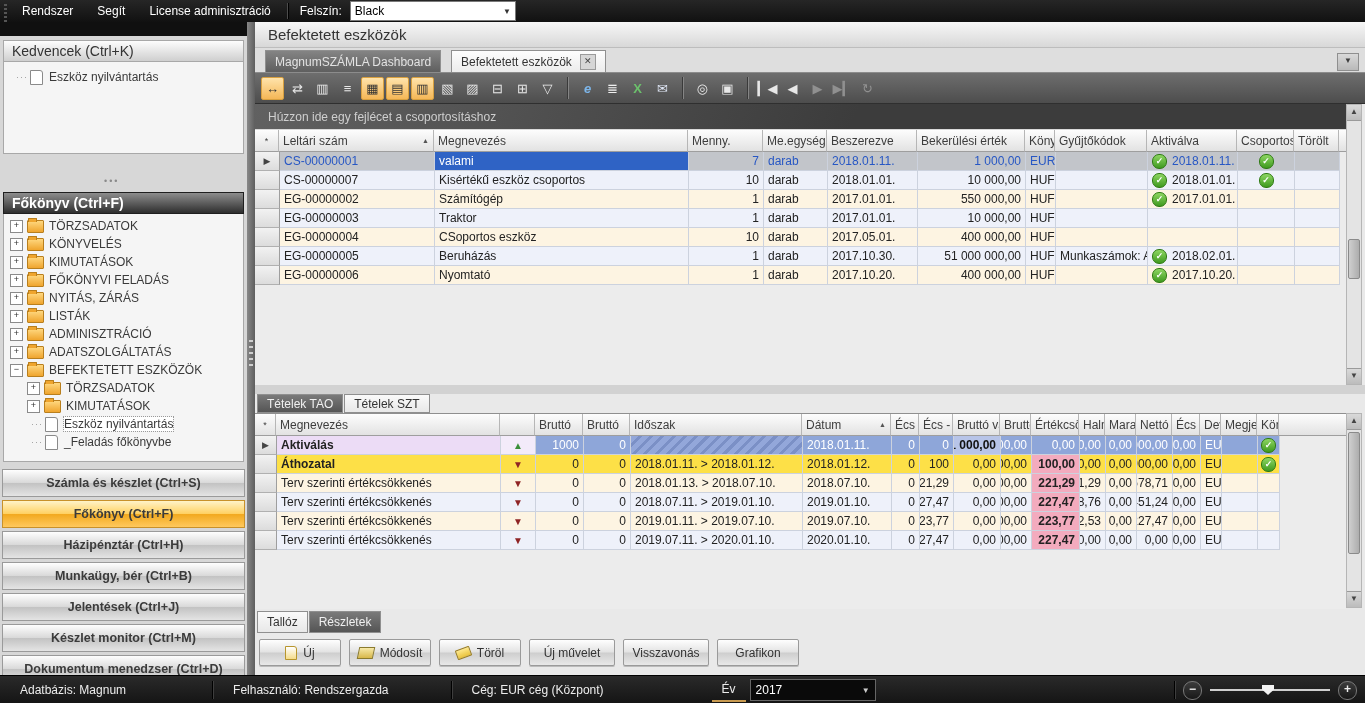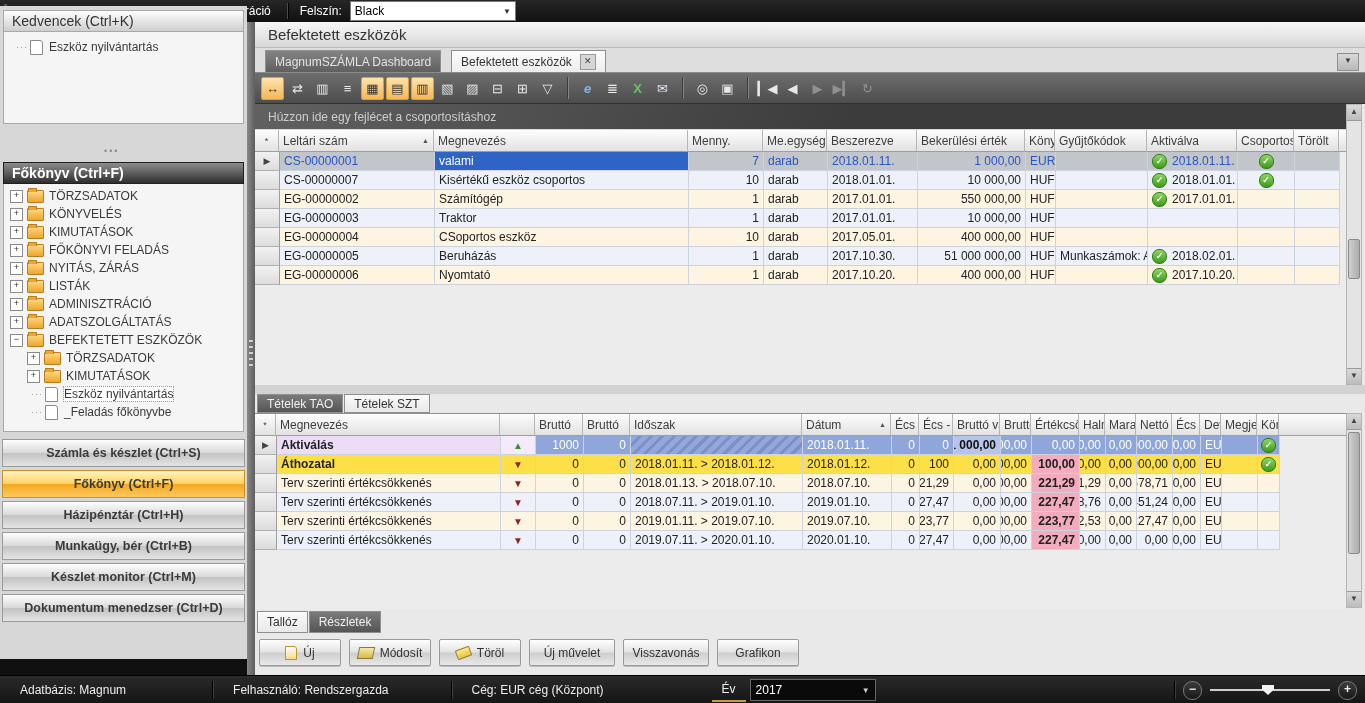--- a/index.html
+++ b/index.html
@@ -18,21 +18,21 @@
   .st{padding:0 20px;white-space:nowrap;}
   .stsep{width:1px;height:18px;background:#000;box-shadow:1px 0 0 #3e3e3e;}
   #year-label{margin-left:88px;padding:0 10px;height:22px;display:flex;align-items:center;border-bottom:2px solid #c89a50;}
   #year-select{width:114px;height:20px;background:#0a0a0a;border:1px solid #666;color:#fff;display:flex;align-items:center;justify-content:space-between;padding:0 5px;margin-left:4px;}
   #year-select .arr{font-size:8px;color:#ccc;}
   #zoomer{position:absolute;right:8px;top:0;height:100%;display:flex;align-items:center;gap:8px;}
   .zbtn{width:17px;height:17px;border-radius:9px;background:linear-gradient(#3c3c3c,#181818);border:1px solid #777;color:#eee;font-size:12px;line-height:15px;text-align:center;font-weight:bold;}
   .ztrack{position:relative;width:120px;height:2px;background:#cfcfcf;}
   .zthumb{position:absolute;left:52px;top:-4px;width:12px;height:10px;background:#f2f2f2;clip-path:polygon(0 0,100% 0,100% 45%,50% 100%,0 45%);}
   
-  #sidebar{left:0;top:6px;width:247px;height:653px;background:#d7d7d7;}
+  #sidebar{left:0;top:36px;width:247px;height:653px;background:#d7d7d7;}
   .sb-hdr-light{left:3px;width:241px;height:22px;background:linear-gradient(#fdfdfd,#cfcfcf);border:1px solid #a8a8a8;box-sizing:border-box;color:#333;font-size:14px;display:flex;align-items:center;padding-left:8px;}
   .sb-hdr-dark{left:3px;width:241px;height:22px;background:linear-gradient(#8d8d8d,#2e2e2e);border:1px solid #1f1f1f;box-sizing:border-box;color:#fff;font-size:14px;font-weight:bold;display:flex;align-items:center;padding-left:8px;}
   .sb-box{left:3px;width:241px;background:#f5f5f5;border:1px solid #a8a8a8;border-top:none;box-sizing:border-box;overflow:hidden;}
   .tree-item{height:18px;display:flex;align-items:center;font-size:12px;color:#3a3a3a;white-space:nowrap;}
   .tree-item.sel .lbl{background:#fff;outline:1px dotted #9a9a9a;}
   .expander{width:11px;height:11px;border:1px solid #8a8a8a;background:#fff;font-size:9px;line-height:9px;text-align:center;color:#333;margin-right:4px;flex:none;}
   .folder{width:15px;height:11px;background:linear-gradient(#ffd880,#efa52e);border:1px solid #b97f1d;border-radius:1px;position:relative;margin-right:5px;flex:none;}
   .folder:before{content:"";position:absolute;left:0;top:-3px;width:7px;height:3px;background:#efa52e;border:1px solid #b97f1d;border-bottom:none;border-radius:1px 1px 0 0;}
   .doc{width:11px;height:13px;background:#fff;border:1px solid #8a8a8a;border-radius:0 3px 0 0;margin-right:6px;flex:none;}
   .dots{color:#9a9a9a;font-size:9px;letter-spacing:1px;margin:0 2px 0 4px;}
@@ -206,20 +206,21 @@
           <span class="dots" data-name="tree-connector">···</span>
           <span class="doc" data-name="document-icon"></span>
           <span class="lbl" data-name="tree-item-label">_Feladás főkönyvbe</span>
         </div>
       </div>
     <div class="abs" id="navstack" style="top:433px;width:243px;" data-name="module-nav-stack">
         <div class="navbtn" data-name="module-button-sz-mla-s-k-szlet-ctrl-s">Számla és készlet (Ctrl+S)</div>
         <div class="navbtn active" data-name="module-button-f-k-nyv-ctrl-f">Főkönyv (Ctrl+F)</div>
         <div class="navbtn" data-name="module-button-h-zip-nzt-r-ctrl-h">Házipénztár (Ctrl+H)</div>
         <div class="navbtn" data-name="module-button-munka-gy-b-r-ctrl-b">Munkaügy, bér (Ctrl+B)</div>
+        <div class="navbtn" data-name="module-button-jelent-sek-ctrl-j">Jelentések (Ctrl+J)</div>
         <div class="navbtn" data-name="module-button-k-szlet-monitor-ctrl-m">Készlet monitor (Ctrl+M)</div>
         <div class="navbtn" data-name="module-button-dokumentum-menedzser-ctrl-d">Dokumentum menedzser (Ctrl+D)</div>
       </div>
   </div>
 
   <div id="vsplitter" class="abs" data-name="sidebar-splitter">
       <div class="grip" data-name="splitter-grip-icon"></div>
     </div>
 
   <div id="main" class="abs" data-name="main-panel">

